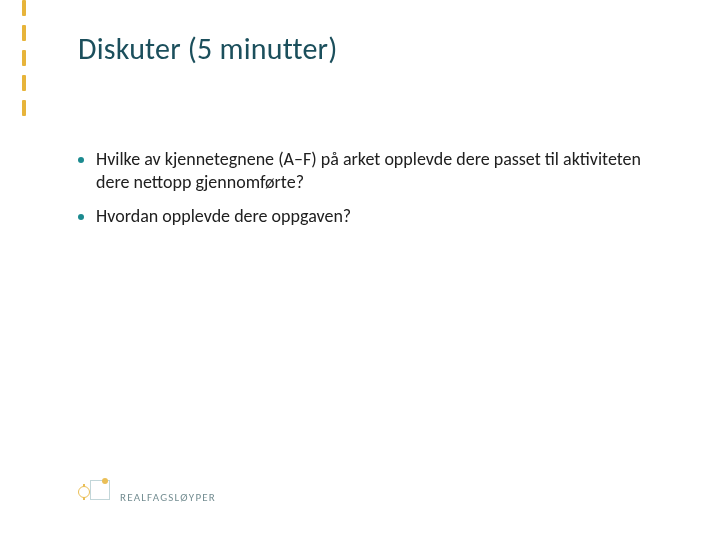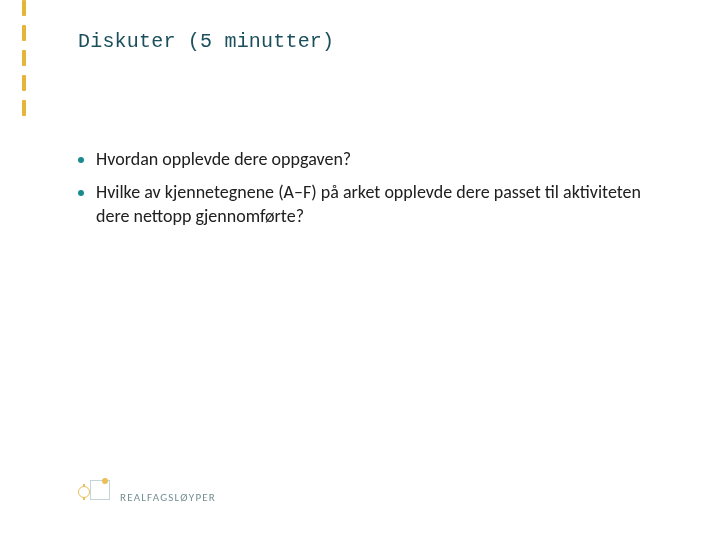--- a/index.html
+++ b/index.html
@@ -24,25 +24,24 @@
   .dash {
     width: 4px;
     height: 16px;
     background: #e7b43a;
     border-radius: 1px;
   }
   .title {
     position: absolute;
     left: 78px;
     top: 30px;
-    font-size: 20px;
+    font-size: 30px;
     font-weight: 400;
     color: #1b4f5c;
     letter-spacing: 0.2px;
-    font-family: Liberation Mono, monospace;
   }
   .content {
     position: absolute;
     left: 78px;
     top: 148px;
     width: 580px;
   }
   .bullet-item {
     display: flex;
     align-items: flex-start;
@@ -132,25 +131,25 @@
   <div class="dash"></div>
   <div class="dash"></div>
   <div class="dash"></div>
 </div>
 
 <div class="title">Diskuter (5 minutter)</div>
 
 <div class="content">
   <div class="bullet-item">
     <div class="bullet-dot"></div>
-    <div class="bullet-text">Hvordan opplevde dere oppgaven?</div>
+    <div class="bullet-text">Hvilke av kjennetegnene (A–F) på arket opplevde dere passet til aktiviteten dere nettopp gjennomførte?</div>
   </div>
   <div class="bullet-item">
     <div class="bullet-dot"></div>
-    <div class="bullet-text">Hvilke av kjennetegnene (A–F) på arket opplevde dere passet til aktiviteten dere nettopp gjennomførte?</div>
+    <div class="bullet-text">Hvordan opplevde dere oppgaven?</div>
   </div>
 </div>
 
 <div class="logo">
   <div class="logo-mark">
     <div class="logo-gear"></div>
     <div class="logo-box"></div>
     <div class="logo-sun"></div>
   </div>
   <div class="logo-text">REALFAGSLØYPER</div>

